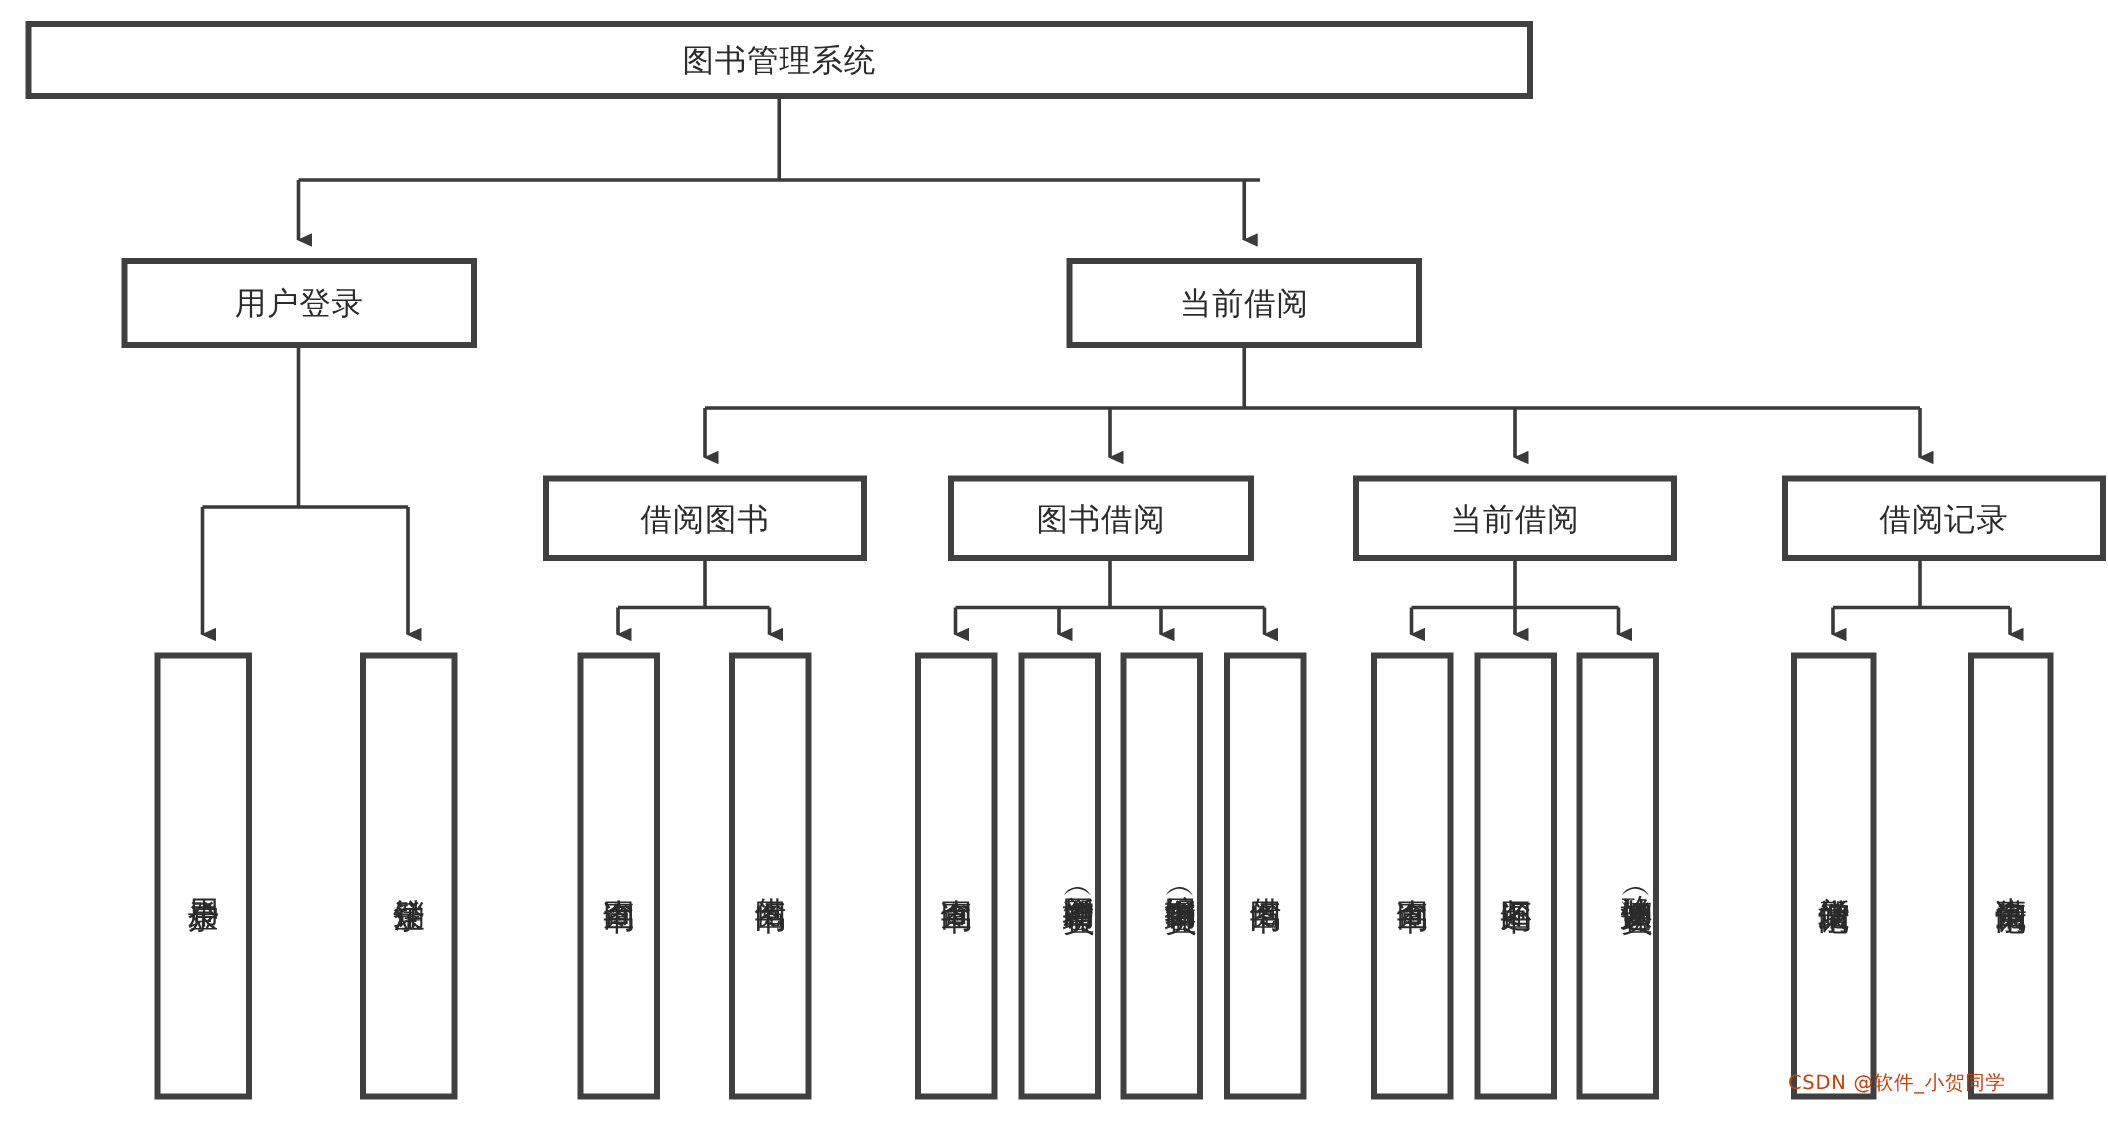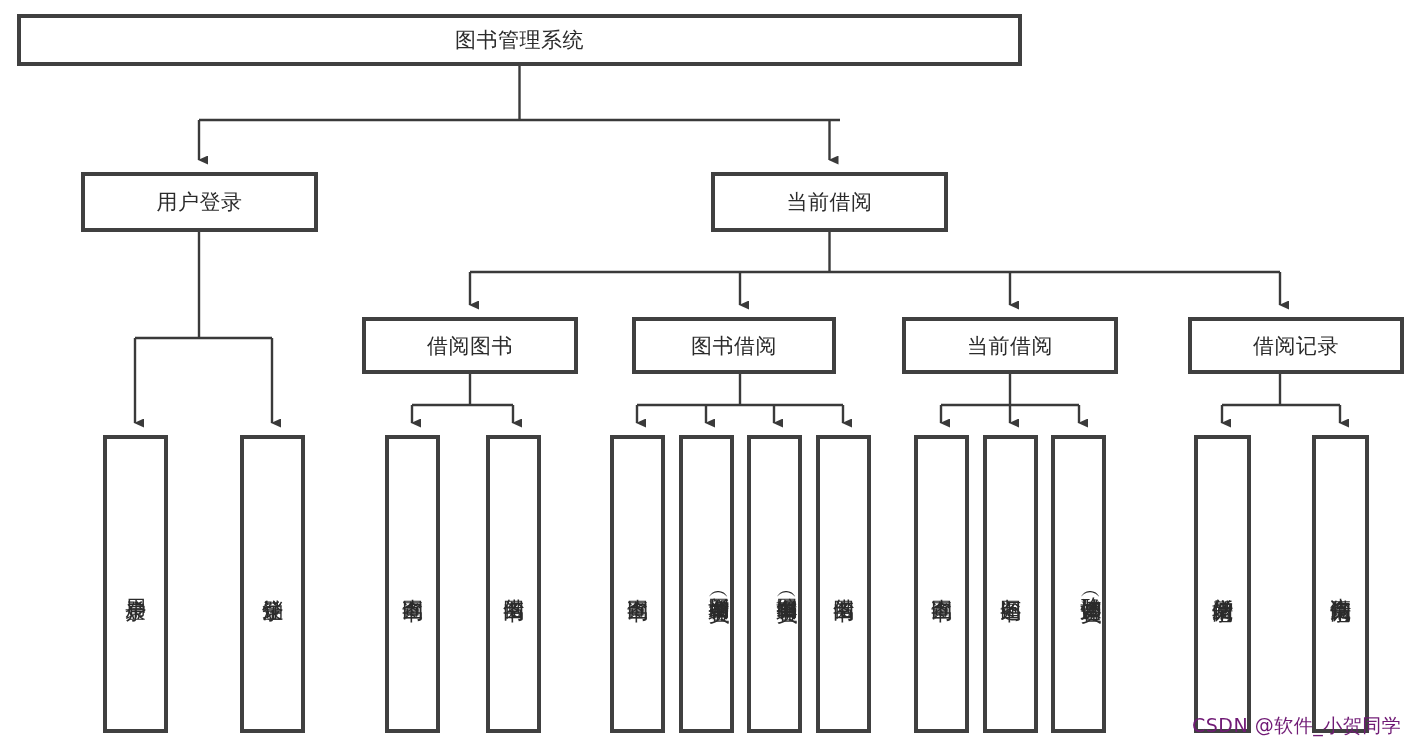--- a/index.html
+++ b/index.html
@@ -47,22 +47,22 @@
     letter-spacing: 1px;
     padding: 4px 0;
   }
   .node-v.align-top {
     align-items: flex-start;
   }
   .watermark {
     position: absolute;
     left: 1192px;
     top: 713px;
-    font-size: 19px;
-    color: #701a75;
+    font-size: 13px;
+    color: #c2410c;
     font-family: "DejaVu Sans", "Liberation Sans", sans-serif;
     white-space: nowrap;
     letter-spacing: 0.5px;
   }
 </style>
 </head>
 <body>
 
 <div id="diagram-canvas">
 

